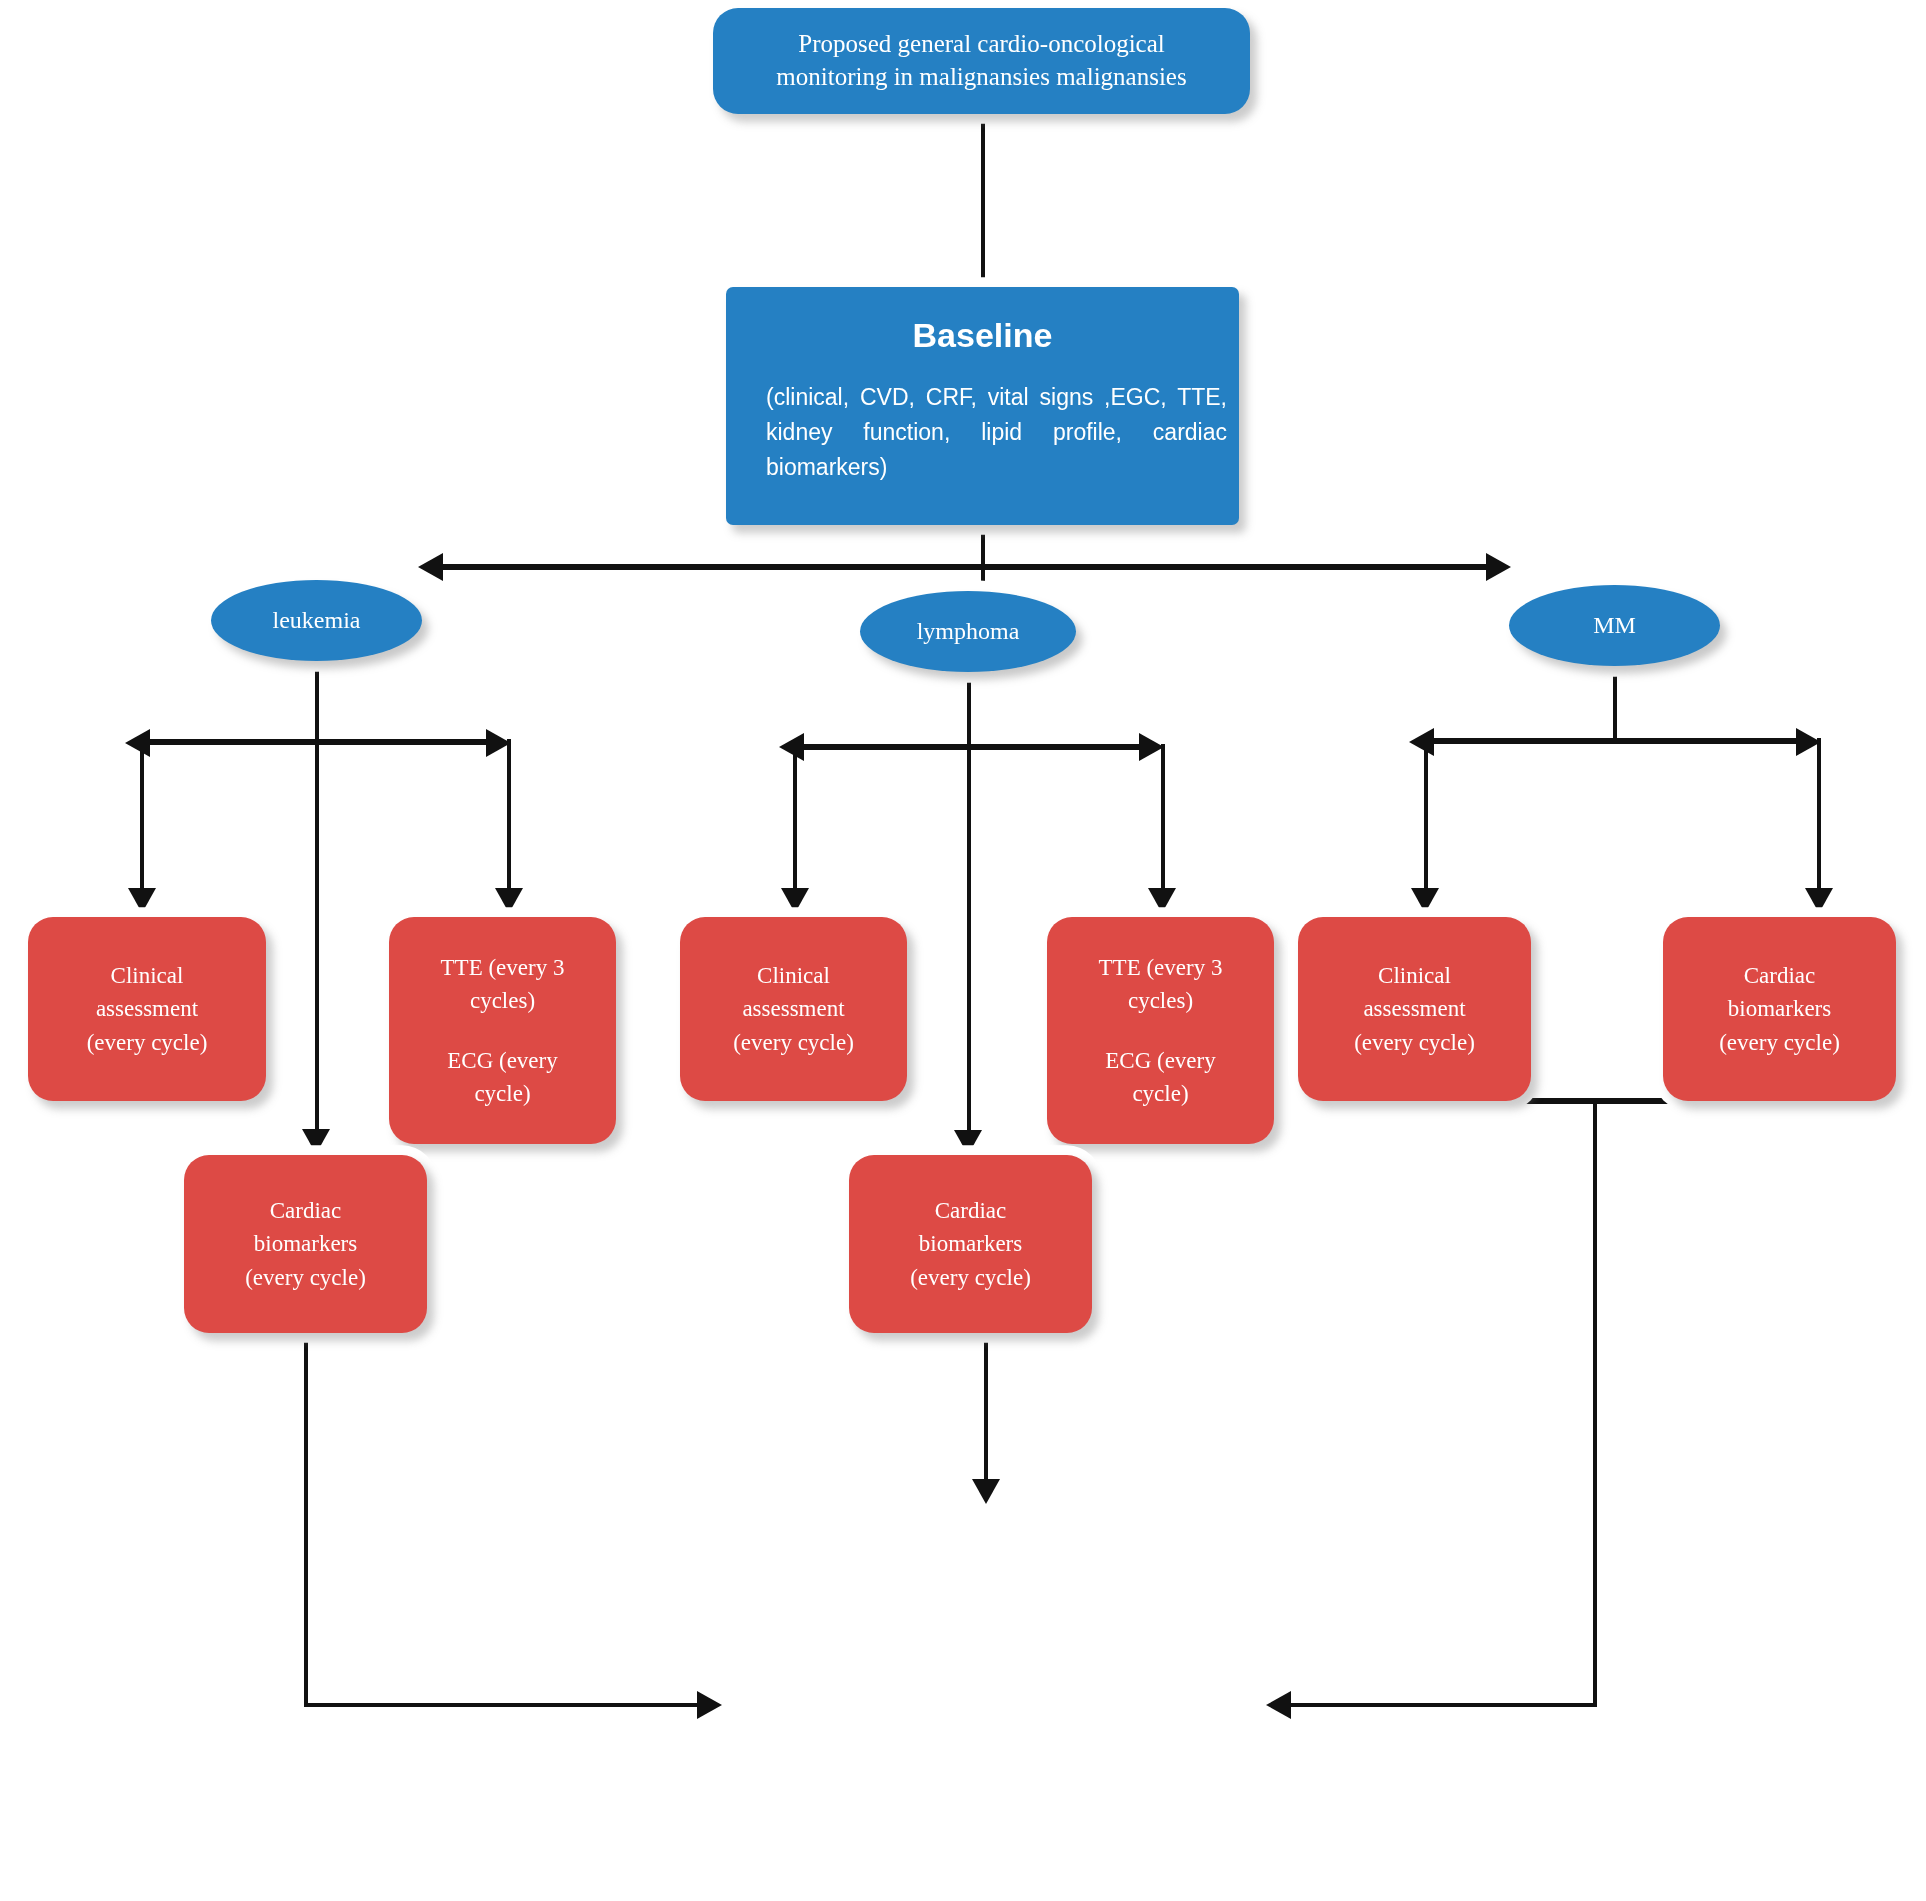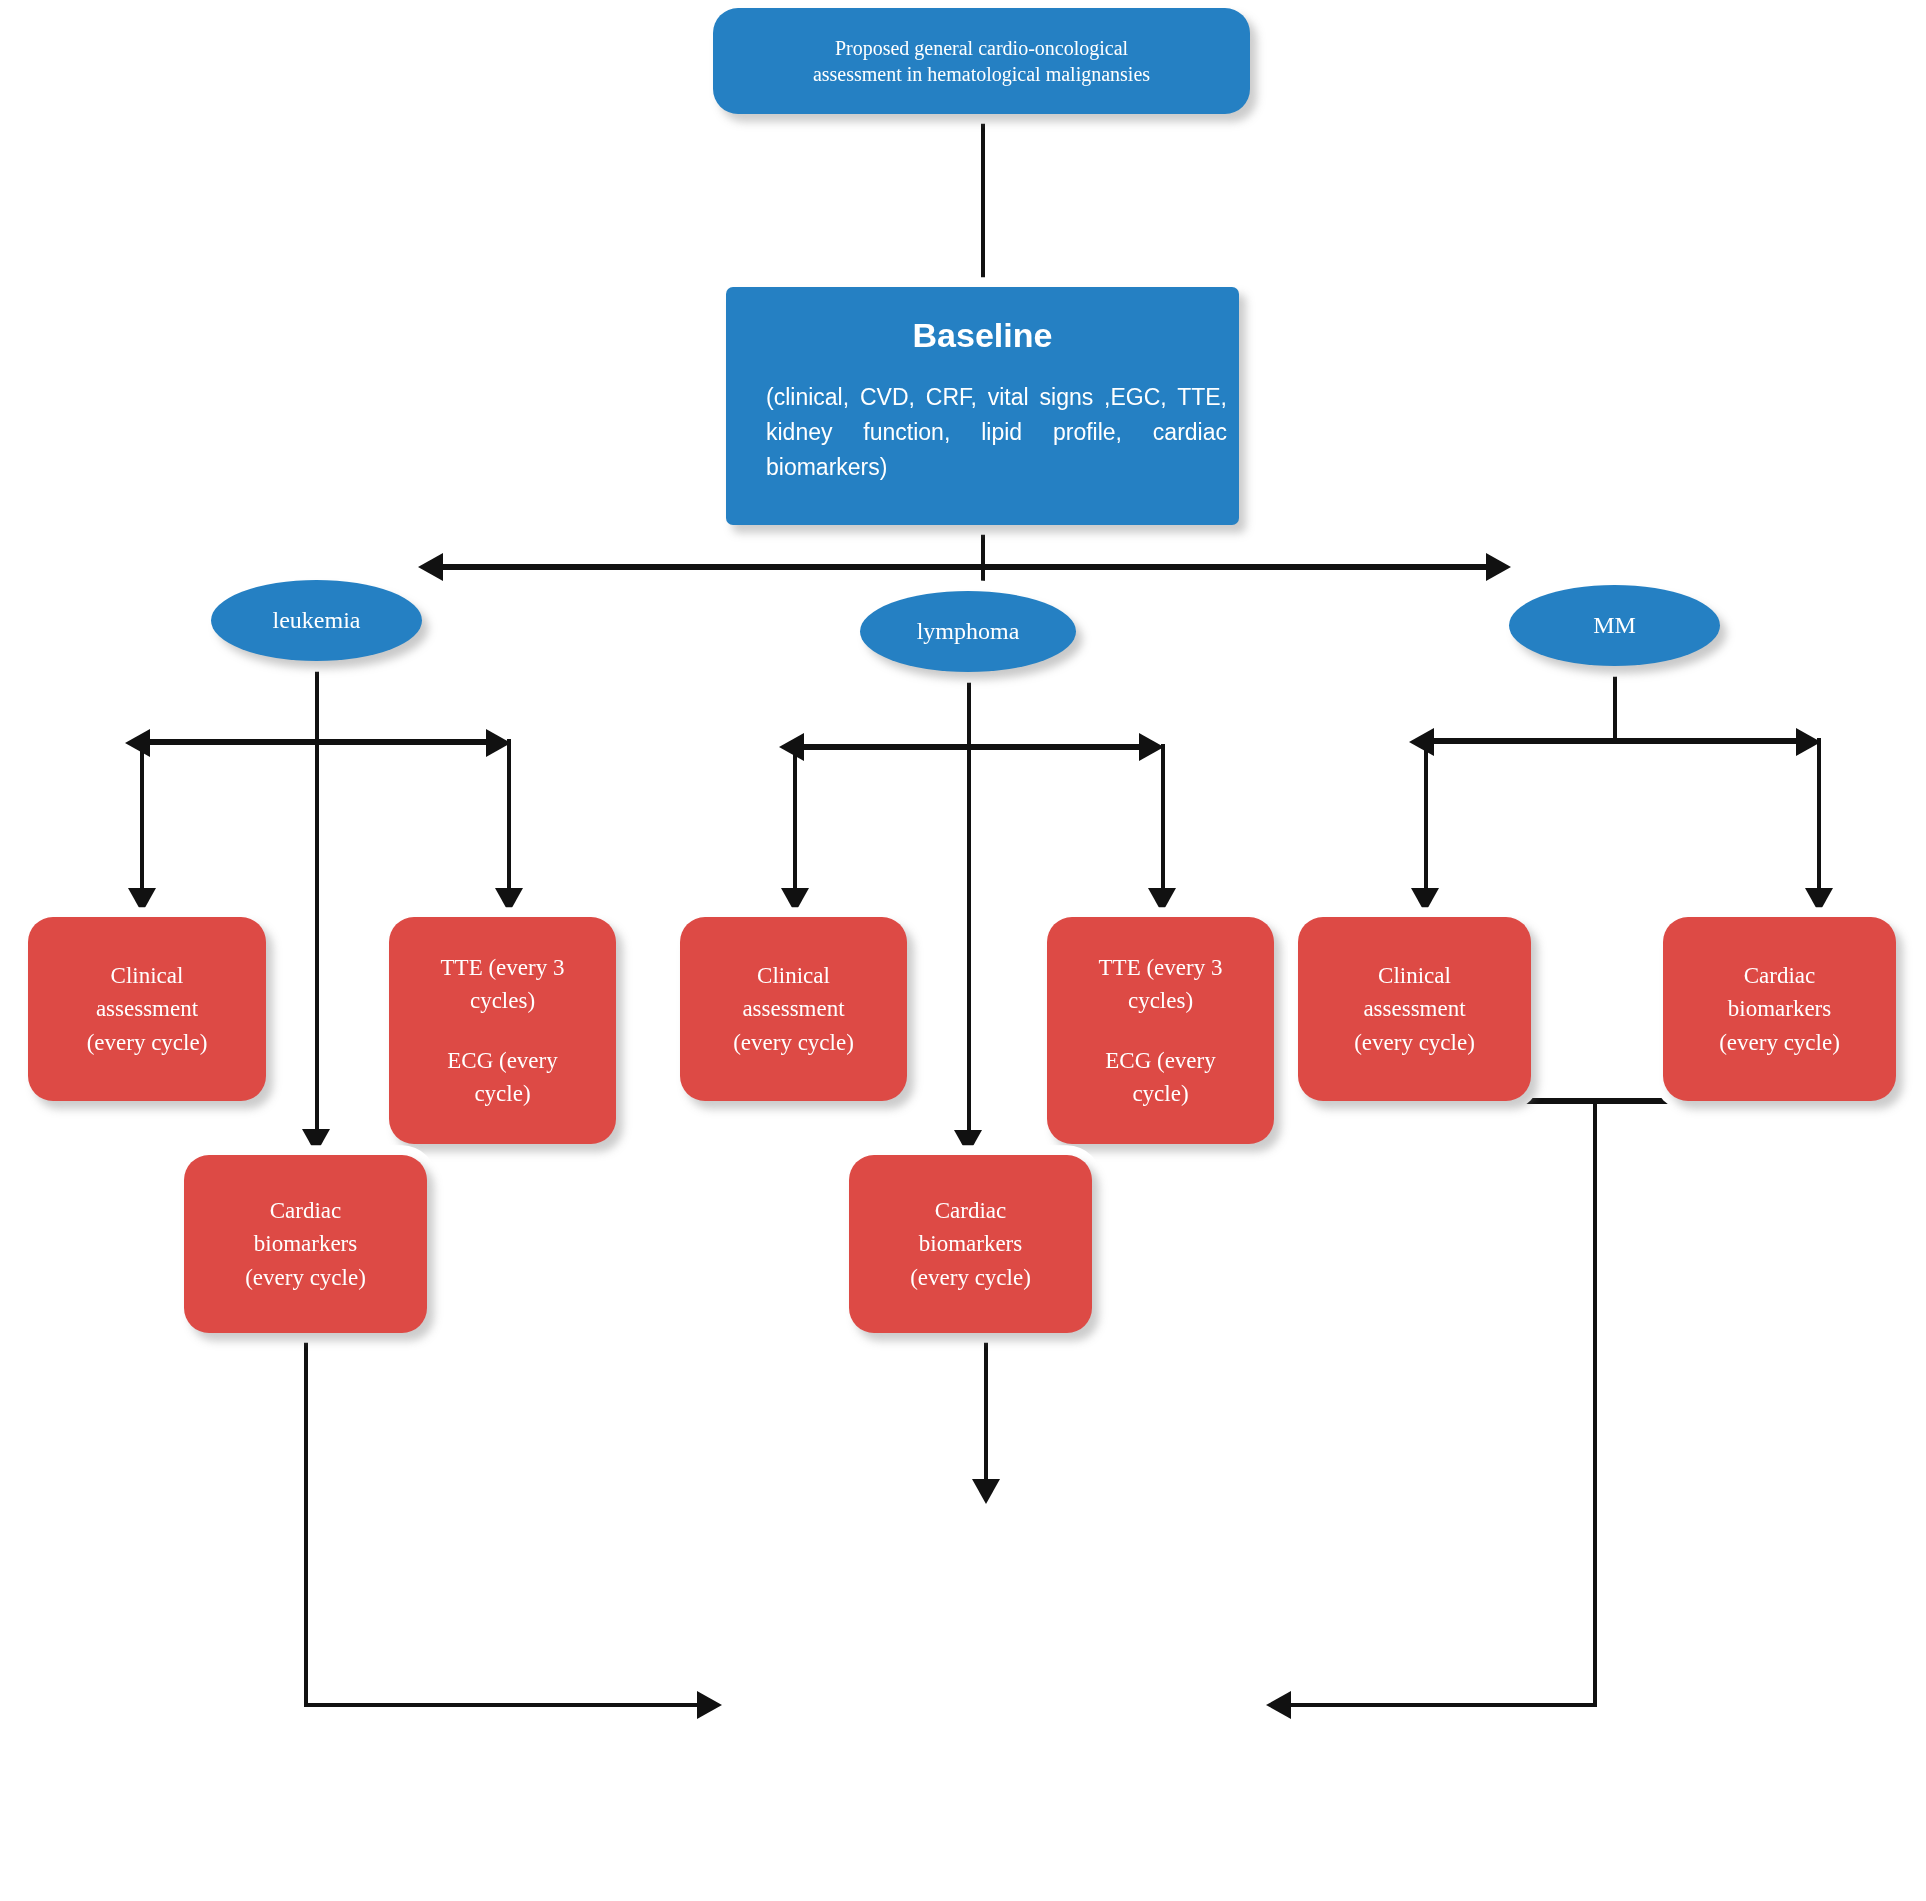--- a/index.html
+++ b/index.html
@@ -40,21 +40,21 @@
 
   .ellipse {
     border-radius: 50%;
     box-shadow: 6.5px 7.6px 8.7px rgba(120,120,120,0.40),
                 0 0 0 10.8px #ffffff;
   }
 
   
   #node-title {
     left: 713px; top: 7.6px; width: 537px; height: 106px;
-    font-size: 20px; line-height: 1.30;
+    font-size: 25px; line-height: 1.30;
     padding: 0 28px;
   }
   #node-title .ln { display:block; }
 
   #node-baseline {
     left: 726px; top: 287px; width: 513px; height: 238px;
     padding: 16px 26px 18.4px 26px;
     justify-content: flex-start;
     border-radius: 7px;
   }
@@ -158,21 +158,21 @@
     border-left: 25px solid #111111;
   }
 </style>
 </head>
 <body>
 
 <div id="canvas">
 
   <div class="node rbox blue" id="node-title">
     <span class="ln">Proposed general cardio-oncological</span>
-    <span class="ln">assessment in hematological malignansies</span>
+    <span class="ln">monitoring in malignansies malignansies</span>
   </div>
 
   <div class="ln-v" style="left:981px; top:114px; height:176px;"></div>
 
   <div class="node rbox blue" id="node-baseline">
     <div class="bl-title">Baseline</div>
     <div class="bl-body">(clinical, CVD, CRF, vital signs ,EGC, TTE, kidney function, lipid profile,  cardiac biomarkers)</div>
   </div>
 
   <div class="ln-v" style="left:981px; top:524px; height:64px;"></div>

